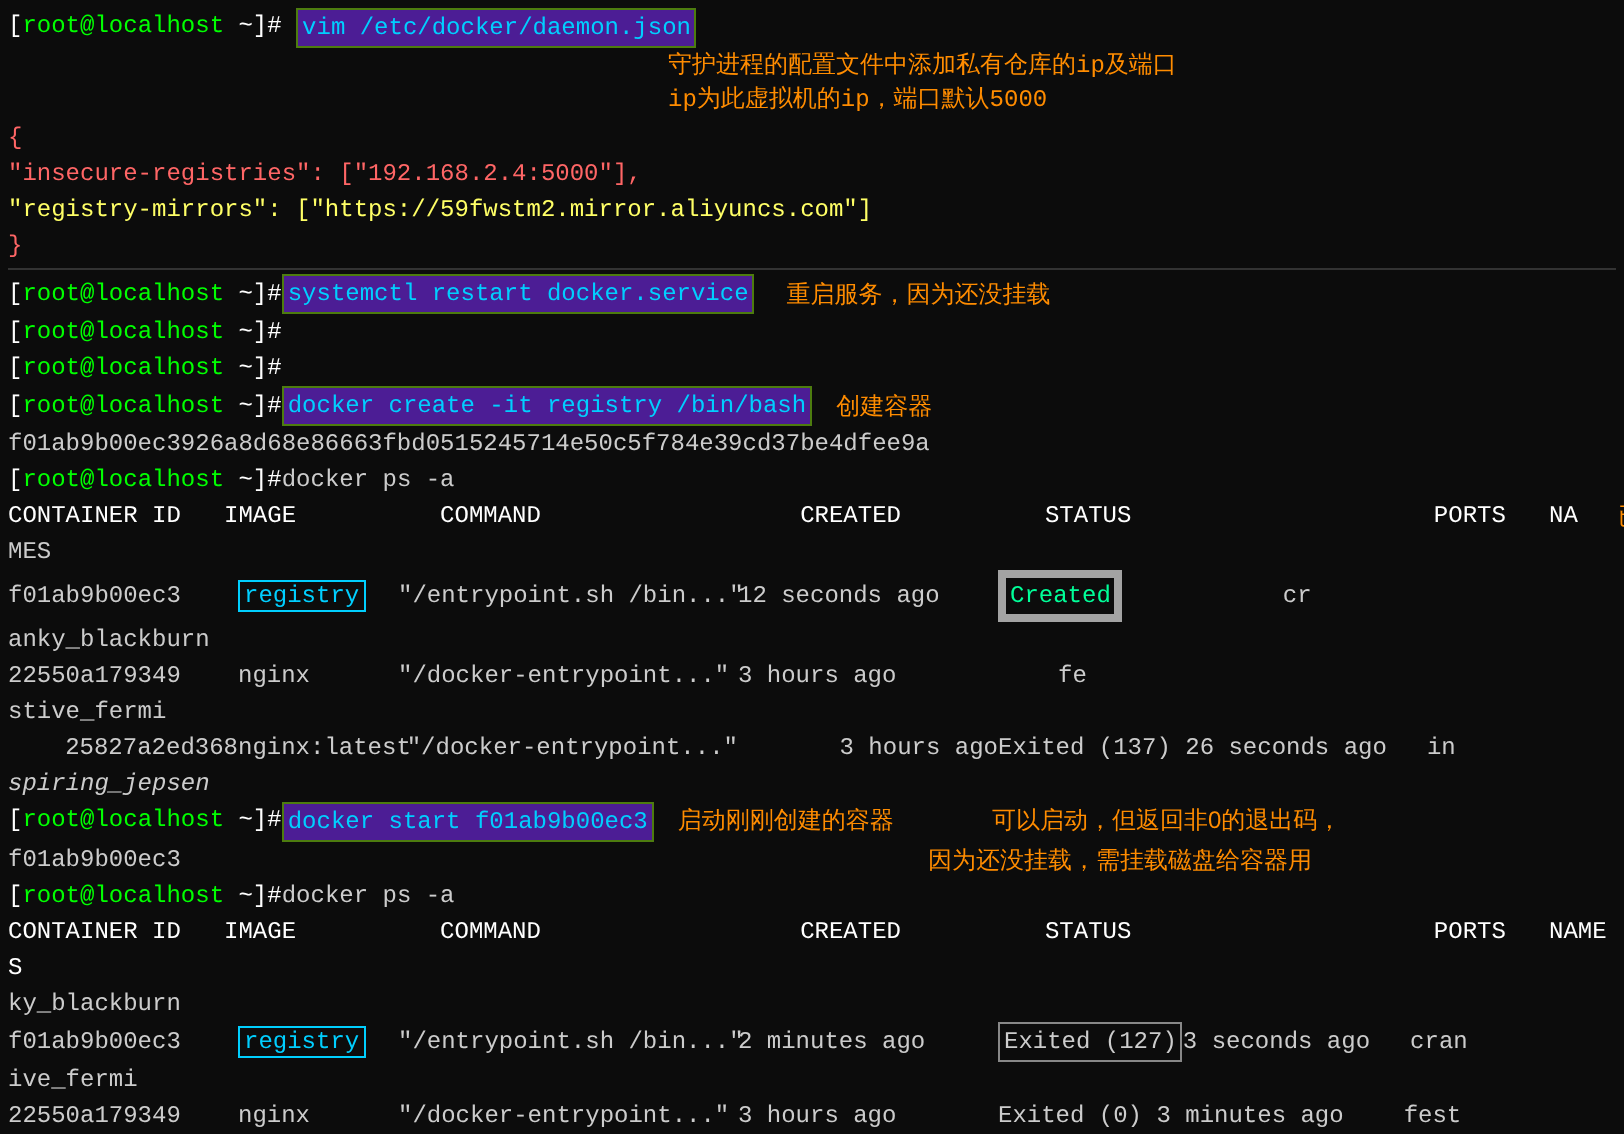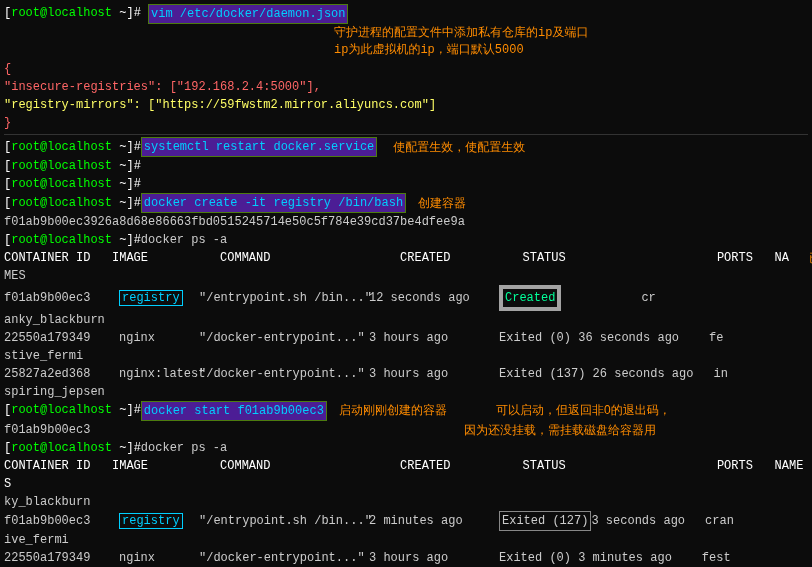--- a/index.html
+++ b/index.html
@@ -83,21 +83,21 @@
   </div>
   <div class="line">
     <span style="color:#ff6666;">}</span>
   </div>
 
   <div class="divider"></div>
 
   <div style="display:flex; align-items:center; line-height:18px;">
     <span class="prompt">[<span style="color:#00ff00">root@localhost</span> ~]# </span>
     <span class="cmd-highlight">systemctl restart docker.service</span>
-    <span style="color:#ff8c00; font-family:Arial,sans-serif; margin-left:16px;">使配置生效，使配置生效</span>
+    <span style="color:#ff8c00; font-family:Arial,sans-serif; margin-left:16px;">重启服务，因为还没挂载</span>
   </div>
 
   <div class="line">
     <span class="prompt">[<span style="color:#00ff00">root@localhost</span> ~]#</span>
   </div>
   <div class="line">
     <span class="prompt">[<span style="color:#00ff00">root@localhost</span> ~]#</span>
   </div>
 
   <div style="display:flex; align-items:center; line-height:18px;">
@@ -133,37 +133,36 @@
   </div>
 
   <div style="display:flex; align-items:flex-start; line-height:18px;">
     <span style="color:#cccccc; white-space:pre;">anky_blackburn</span>
   </div>
   <div style="display:flex; align-items:center; line-height:18px;">
     <span style="color:#cccccc; white-space:pre; width:115px;">22550a179349</span>
     <span style="color:#cccccc; width:80px;">nginx</span>
     <span style="color:#cccccc; white-space:pre; width:170px;">"/docker-entrypoint..."</span>
     <span style="color:#cccccc; white-space:pre; width:130px;">3 hours ago</span>
-    <span style="color:#cccccc;">Exited (0) 36 seconds ago</span>
     <span style="color:#cccccc; margin-left:30px;">fe</span>
   </div>
 
   <div style="display:flex; align-items:flex-start; line-height:18px;">
     <span style="color:#cccccc; white-space:pre;">stive_fermi</span>
   </div>
 
-  <div style="display:flex; align-items:center; line-height:18px;">
+  <div style="display:flex; align-items:center; line-height:18px;text-align:right;">
     <span style="color:#cccccc; white-space:pre; width:115px;">25827a2ed368</span>
     <span style="color:#cccccc; width:80px;">nginx:latest</span>
     <span style="color:#cccccc; white-space:pre; width:170px;">"/docker-entrypoint..."</span>
     <span style="color:#cccccc; white-space:pre; width:130px;">3 hours ago</span>
     <span style="color:#cccccc;">Exited (137) 26 seconds ago</span>
     <span style="color:#cccccc; margin-left:20px;">in</span>
   </div>
-  <div style="display:flex; align-items:flex-end; line-height:18px;">
+  <div style="display:flex; align-items:flex-end; line-height:18px;font-style:italic;">
     <span style="color:#cccccc; white-space:pre;">spiring_jepsen</span>
   </div>
 
   <div style="display:flex; align-items:flex-start; line-height:18px; position:relative;">
     <span class="prompt">[<span style="color:#00ff00">root@localhost</span> ~]# </span>
     <span class="cmd-highlight">docker start f01ab9b00ec3</span>
     <span style="color:#ff8c00; font-family:Arial,sans-serif; margin-left:12px; white-space:nowrap;">启动刚刚创建的容器</span>
 
     <span style="position:absolute; left:492px; top:0; color:#ff8c00; font-family:Arial,sans-serif; white-space:nowrap; font-size:12px;">
       <span>可以启动，但返回非0的退出码，</span>

